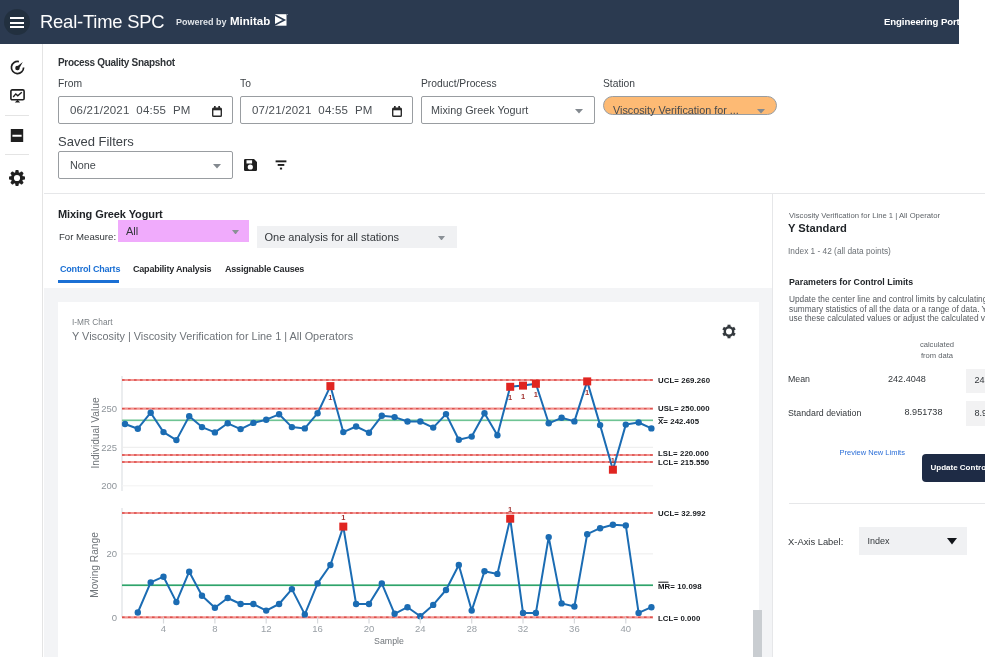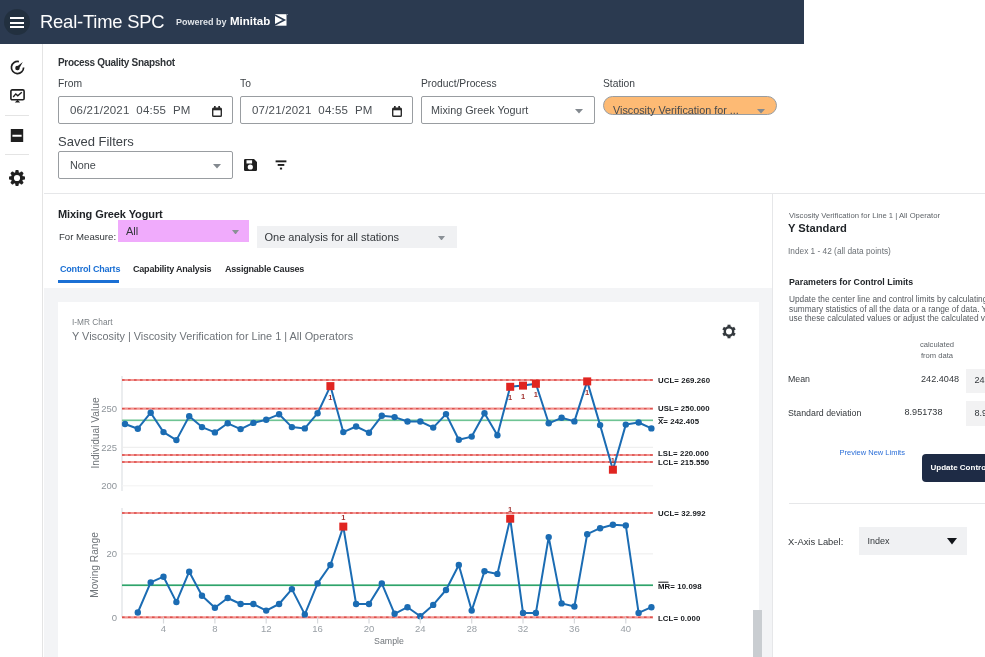--- a/index.html
+++ b/index.html
@@ -1,18 +1,18 @@
 <!DOCTYPE html>
 <html><head><meta charset="utf-8"><style>
 *{margin:0;padding:0;box-sizing:border-box}
 html,body{width:985px;height:657px;overflow:hidden;font-family:"Liberation Sans",sans-serif;background:#fff}
 .abs{position:absolute}
 </style></head>
 <body>
-<div class="abs" style="left:0;top:0;width:804px;height:44px;background:#2b3a50">
+<div class="abs" style="left:0;top:0;width:959px;height:44px;background:#2b3a50">
   <div class="abs" style="left:4px;top:9px;width:26px;height:26px;border-radius:50%;background:#22303f">
     <div class="abs" style="left:6px;top:8px;width:14px;height:2.2px;background:#fff"></div>
     <div class="abs" style="left:6px;top:12.5px;width:14px;height:2.2px;background:#fff"></div>
     <div class="abs" style="left:6px;top:17px;width:14px;height:2.2px;background:#fff"></div>
   </div>
   <div class="abs" style="left:40px;top:11px;font-size:18.4px;font-weight:400;color:#fdfdfe;letter-spacing:-.2px;white-space:nowrap">Real-Time SPC</div>
   <div class="abs" style="left:176px;top:17px;font-size:9px;font-weight:700;color:#dfe3e8;white-space:nowrap">Powered by</div>
   <div class="abs" style="left:230px;top:15px;font-size:11.5px;font-weight:700;color:#fff;white-space:nowrap">Minitab</div>
   <svg class="abs" style="left:275px;top:13.8px" width="13" height="12" viewBox="0 0 13 12">
     <rect x="0" y="0.2" width="11.5" height="11.5" fill="#fff"></rect>
@@ -288,21 +288,21 @@
     </g>
 </svg>
 <div class="abs" style="left:772px;top:193px;width:1px;height:464px;background:#e6e7e9"></div>
 <div class="abs" style="left:789px;top:210.5px;font-size:7.7px;color:#5f6469;white-space:nowrap">Viscosity Verification for Line 1 | All Operator</div>
 <div class="abs" style="left:788px;top:222px;font-size:11.2px;font-weight:700;color:#22262a;white-space:nowrap">Y Standard</div>
 <div class="abs" style="left:788px;top:246px;font-size:8.3px;color:#6b7075;white-space:nowrap">Index 1 - 42 (all data points)</div>
 <div class="abs" style="left:789px;top:277px;font-size:8.8px;font-weight:700;color:#22262a;white-space:nowrap">Parameters for Control Limits</div>
 <div class="abs" style="left:789px;top:295px;font-size:8.3px;line-height:9.7px;color:#55595e;white-space:nowrap">Update the center line and control limits by calculating the<br>summary statistics of all the data or a range of data. You can<br>use these calculated values or adjust the calculated values.</div>
 <div class="abs" style="left:912px;top:340px;width:50px;text-align:center;font-size:7.6px;line-height:10.5px;color:#5f6469">calculated<br>from data</div>
 <div class="abs" style="left:788px;top:374px;font-size:8.8px;color:#33373b">Mean</div>
-<div class="abs" style="left:888px;top:373.5px;width:71px;text-align:right;font-size:9.1px;color:#33373b">242.4048</div>
+<div class="abs" style="left:888px;top:373.5px;width:71px;text-align:left;font-size:9.1px;color:#33373b">242.4048</div>
 <div class="abs" style="left:965.5px;top:369px;width:30px;height:23.5px;background:#f2f2f3">
   <div class="abs" style="left:9px;top:6px;font-size:9.1px;color:#33373b">242.4</div>
 </div>
 <div class="abs" style="left:788px;top:407.5px;font-size:8.8px;color:#33373b;white-space:nowrap">Standard deviation</div>
 <div class="abs" style="left:888px;top:407px;width:71px;text-align:center;font-size:9.1px;color:#33373b">8.951738</div>
 <div class="abs" style="left:965.5px;top:400.5px;width:30px;height:25.5px;background:#f2f2f3">
   <div class="abs" style="left:9px;top:7px;font-size:9.1px;color:#33373b">8.95</div>
 </div>
 <div class="abs" style="left:839.5px;top:448px;font-size:7.5px;font-weight:400;color:#2c6fd8;white-space:nowrap">Preview New Limits</div>
 <div class="abs" style="left:921.5px;top:453.8px;width:90px;height:28.5px;background:#1e2b45;border-radius:4px">

